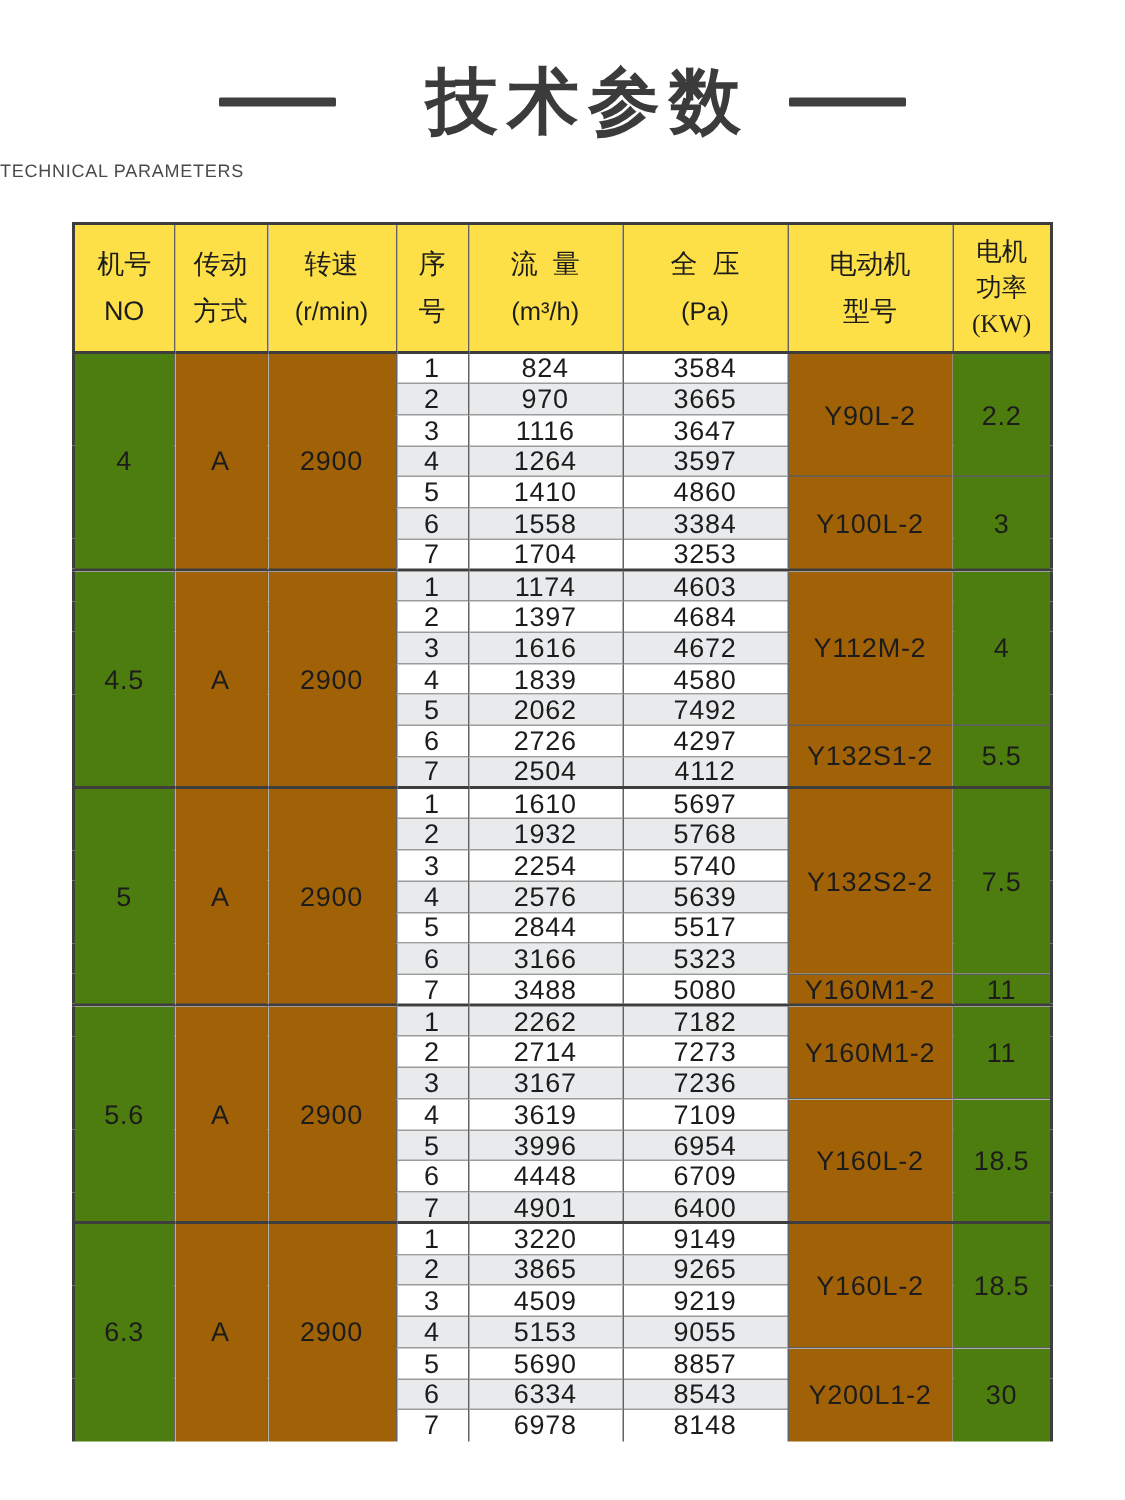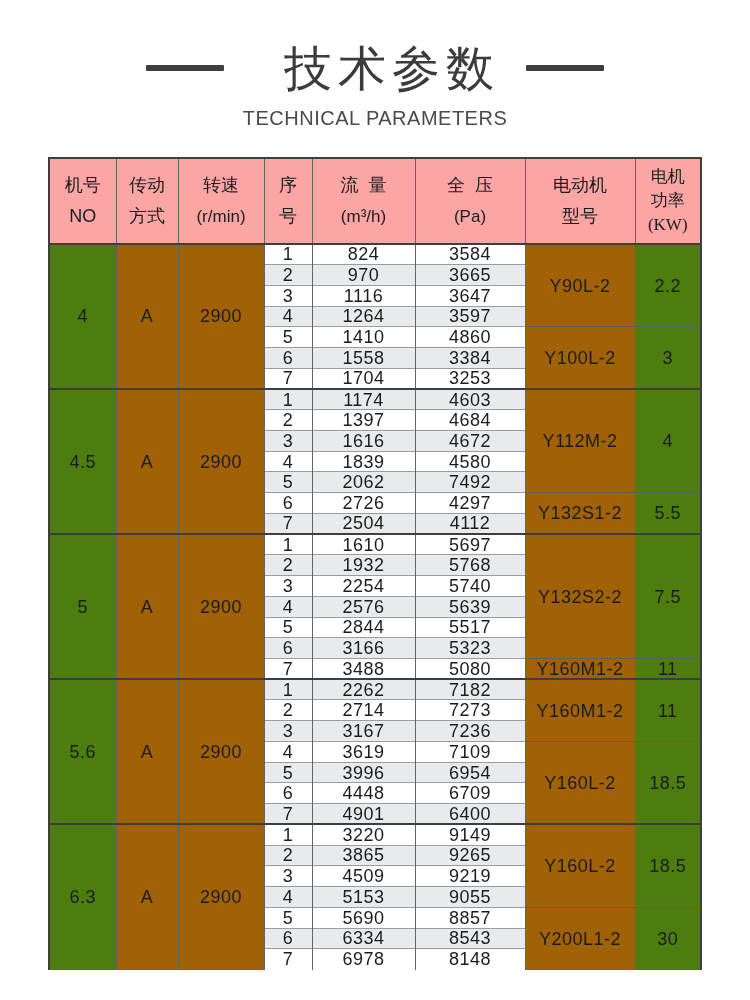--- a/index.html
+++ b/index.html
@@ -12,43 +12,43 @@
   }
   .page { position:relative; width:750px; height:1000px; background:#ffffff; overflow:hidden; }
 
   
   .title-row {
     display:flex; align-items:center; justify-content:center;
     gap:26px; padding-top:42px;
   }
   .dash { width:78px; height:6px; background:#3f3f3f; border-radius:1px; }
   .title {
-    font-size:48px; font-weight:normal; color:#3b3b3b;
+    font-size:48px; font-weight:bold; color:#3b3b3b;
     letter-spacing:6px; line-height:1.1;
     font-family:"DejaVu Sans","Liberation Sans",sans-serif;
     margin-left:34px;
   }
   .subtitle {
-    text-align:center; margin-top:12px;
-    font-size:20px; color:#4a4a4a; letter-spacing:0.5px;
+    text-align:left; margin-top:12px;
+    font-size:12px; color:#4a4a4a; letter-spacing:0.5px;
   }
 
   
   .params-table {
     border-collapse:collapse; table-layout:fixed;
     width:652px; margin:27px 0 0 48px;
     border:2px solid #3e3e3e; border-bottom:none;
   }
   th, td {
     border-left:1px solid #636363;
     text-align:center; vertical-align:middle;
     overflow:hidden; white-space:nowrap;
   }
   thead th {
-    background:#fca5a5;
+    background:#fde047;
     height:86px;
     font-weight:normal; font-size:18px; color:#1c1c1c;
     border-bottom:2px solid #3e3e3e;
   }
   .hl { display:block; line-height:31px; white-space:pre; }
   .hl-compact { display:block; line-height:24px; white-space:pre; font-size:17px;font-family:Liberation Serif, serif; }
   .hl-sub { font-size:17px; }
 
   tbody tr { height:20.74px; }
   tbody td {

